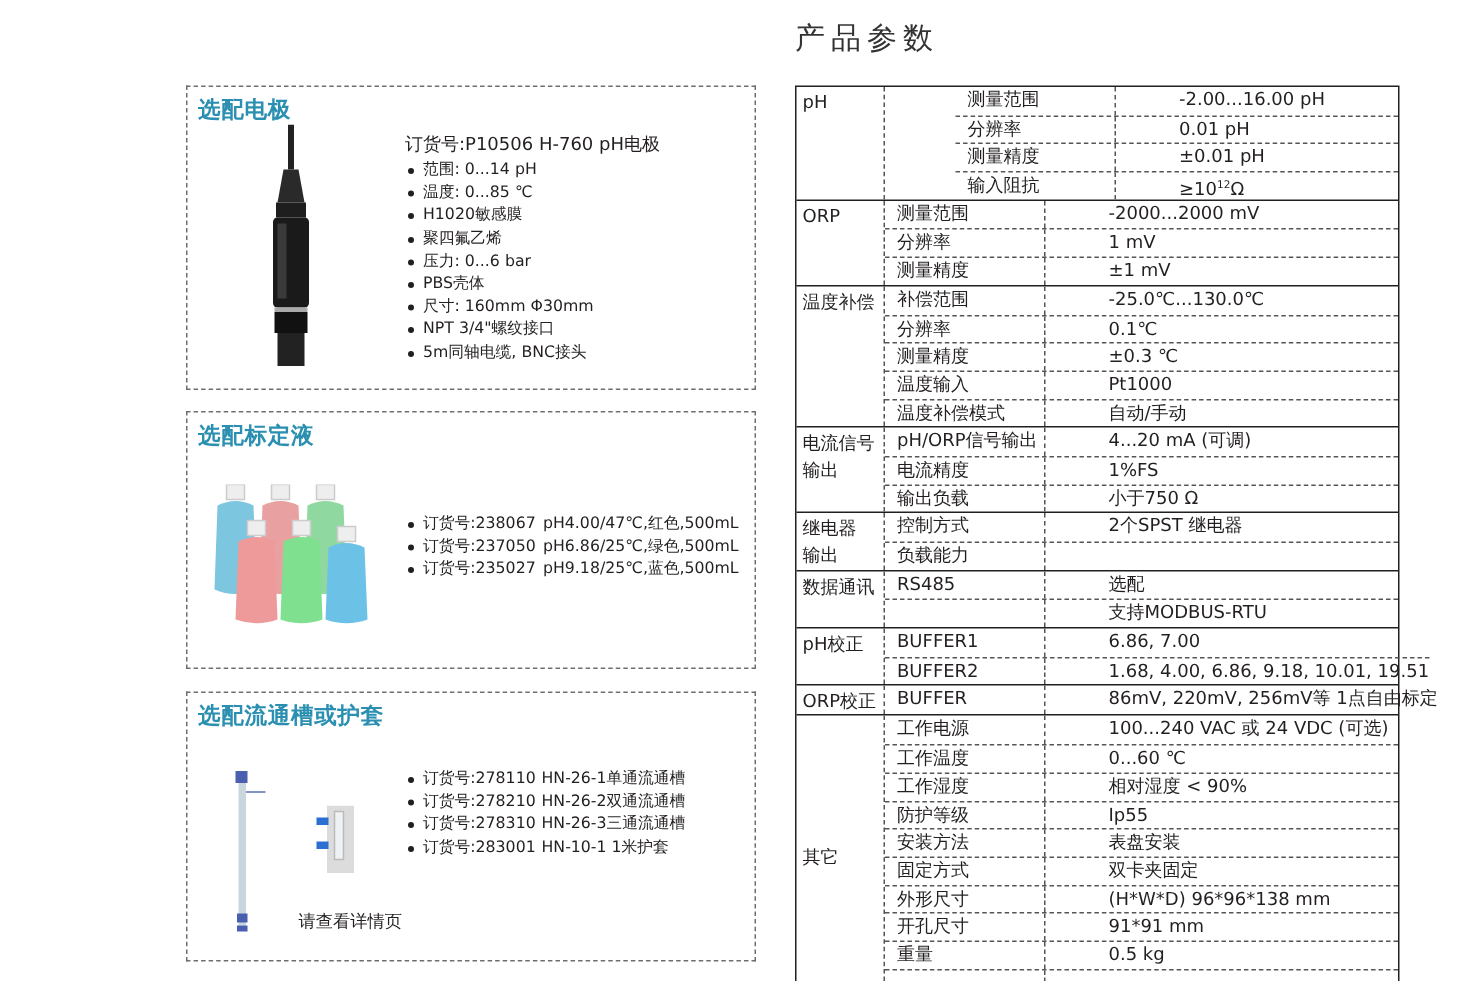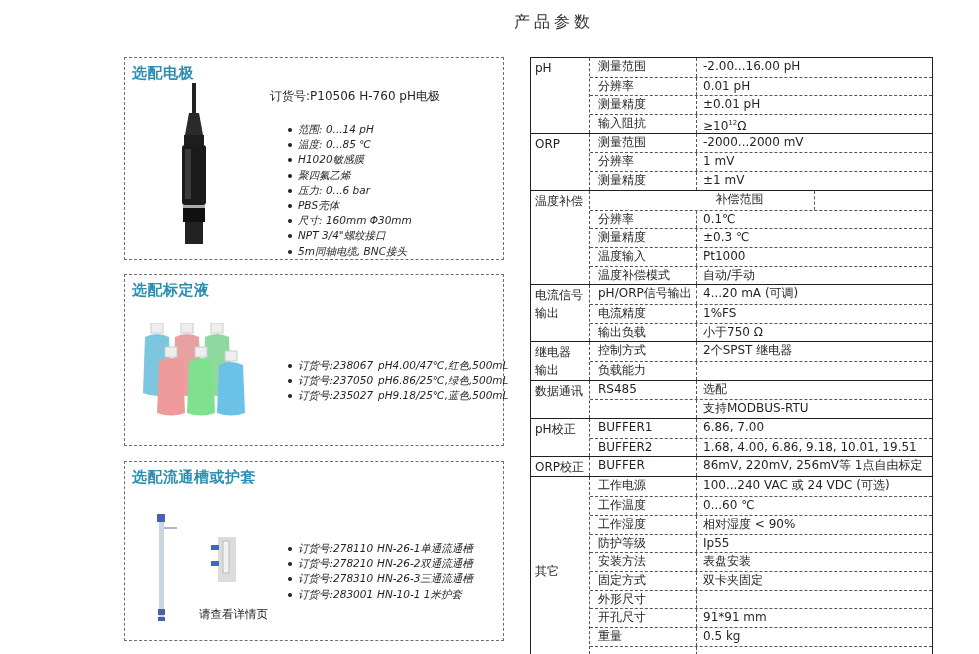--- a/index.html
+++ b/index.html
@@ -1,36 +1,36 @@
 <!DOCTYPE html>
 <html><head>
 <meta charset="utf-8">
 <style>
   html,body{margin:0;padding:0;background:#fff;}
   body{width:979px;height:654px;position:relative;overflow:hidden;font-family:"DejaVu Sans","Liberation Sans",sans-serif;color:#231f20;}
   .box{position:absolute;border:1.5px dashed #6d6e71;box-sizing:border-box;}
   .box-title{position:absolute;left:7px;top:6px;font-size:15px;font-weight:bold;color:#2a8fb0;letter-spacing:0.5px;}
-  .list{position:absolute;margin:16px;padding:0;list-style:none;font-size:10.5px;line-height:15.2px;color:#231f20;font-style:italic;}
+  .list{position:absolute;margin:0;padding:0;list-style:none;font-size:10.5px;line-height:15.2px;color:#231f20;}
   .list li{position:relative;padding-left:10px;white-space:nowrap;}
   .list li::before{content:"";position:absolute;left:0;top:6px;width:4px;height:4px;border-radius:50%;background:#231f20;}
   .order-head{position:absolute;font-size:12px;color:#231f20;white-space:nowrap;}
   .col2{position:absolute;left:90px;}
-  .page-title{position:absolute;left:514px;top:12px;font-size:16px;letter-spacing:4px;color:#333;font-family:"DejaVu Serif","Liberation Serif",serif;}
+  .page-title{position:absolute;left:530px;top:12px;font-size:20px;letter-spacing:4px;color:#333;font-family:"DejaVu Serif","Liberation Serif",serif;}
   
   .spec{position:absolute;left:530px;top:57px;width:403px;border:1.3px solid #231f20;box-sizing:border-box;}
   .grp{display:flex;border-top:1.3px dashed #555;}
-  .grp:first-child{border-top:none;}
+  .grp:first-child{border-top:none;gap:47px;}
   .grp.solid{border-top:1.3px solid #231f20;}
   .gname{width:59px;flex:none;font-size:12px;padding:1px 0 0 4px;box-sizing:border-box;border-right:1.3px dashed #555;display:flex;flex-direction:column;justify-content:flex-start;line-height:18px;}
   .gname.center{justify-content:center;}
   .rows{flex:1;}
   .r{display:flex;height:18.7px;border-top:1.3px dashed #555;box-sizing:border-box;font-size:12px;line-height:17px;}
-  .rows .r:first-child{border-top:none;justify-content:center;}
+  .rows .r:first-child{border-top:none;}
   .k{width:107px;flex:none;padding-left:8px;box-sizing:border-box;border-right:1.3px dashed #555;white-space:nowrap;overflow:hidden;}
-  .v{flex:1;padding-left:6px;white-space:nowrap;overflow:hidden;}
+  .v{flex:1;padding-left:6px;white-space:nowrap;overflow:hidden;margin-left:36px;}
   sup{font-size:7px;}
 </style>
 </head>
 <body>
 
 <div class="page-title">产品参数</div>
 
 <div class="box" style="left:124px;top:57px;width:380px;height:203px;">
   <div class="box-title">选配电极</div>
   <svg style="position:absolute;left:50px;top:25px;" width="40" height="165" viewBox="0 0 40 165">
@@ -88,21 +88,21 @@
     <rect x="6" y="8" width="5" height="95" fill="#c9d6de"></rect>
     <rect x="5" y="95" width="7" height="6" fill="#4a5fb0"></rect>
     <rect x="5" y="103" width="7" height="4" fill="#4a5fb0"></rect>
   </svg>
   <svg style="position:absolute;left:85px;top:75px;" width="30" height="45" viewBox="0 0 30 45">
     <rect x="8" y="0" width="18" height="45" fill="#dcdcdc"></rect>
     <rect x="13" y="4" width="6" height="32" fill="#eef2f4" stroke="#bbb"></rect>
     <rect x="1" y="8" width="8" height="5" fill="#2b6fd0"></rect>
     <rect x="1" y="24" width="8" height="5" fill="#2b6fd0"></rect>
   </svg>
-  <ul class="list" style="left:147px;top:63px;width:230px;">
+  <ul class="list" style="left:147px;top:50px;width:230px;">
     <li><span>订货号:278110</span><span class="col2" style="left:89px">HN-26-1单通流通槽</span></li>
     <li><span>订货号:278210</span><span class="col2" style="left:89px">HN-26-2双通流通槽</span></li>
     <li><span>订货号:278310</span><span class="col2" style="left:89px">HN-26-3三通流通槽</span></li>
     <li><span>订货号:283001</span><span class="col2" style="left:89px">HN-10-1   1米护套</span></li>
   </ul>
   <div style="position:absolute;left:74px;top:145px;font-size:11.5px;color:#231f20;">请查看详情页</div>
 </div>
 
 <div class="spec" id="spec">
     <div class="grp">
@@ -147,20 +147,21 @@
         </div>
       </div>
     </div>
     <div class="grp solid">
       <div class="gname">
         <span>温度补偿</span>
       </div>
       <div class="rows">
         <div class="r">
           <div class="k">补偿范围</div>
+          <div class="v">-25.0℃...130.0℃</div>
         </div>
         <div class="r">
           <div class="k">分辨率</div>
           <div class="v">0.1℃</div>
         </div>
         <div class="r">
           <div class="k">测量精度</div>
           <div class="v">±0.3 ℃</div>
         </div>
         <div class="r">
@@ -273,20 +274,21 @@
         <div class="r">
           <div class="k">安装方法</div>
           <div class="v">表盘安装</div>
         </div>
         <div class="r">
           <div class="k">固定方式</div>
           <div class="v">双卡夹固定</div>
         </div>
         <div class="r">
           <div class="k">外形尺寸</div>
+          <div class="v">(H*W*D) 96*96*138 mm</div>
         </div>
         <div class="r">
           <div class="k">开孔尺寸</div>
           <div class="v">91*91 mm</div>
         </div>
         <div class="r">
           <div class="k">重量</div>
           <div class="v">0.5 kg</div>
         </div>
         <div class="r">

